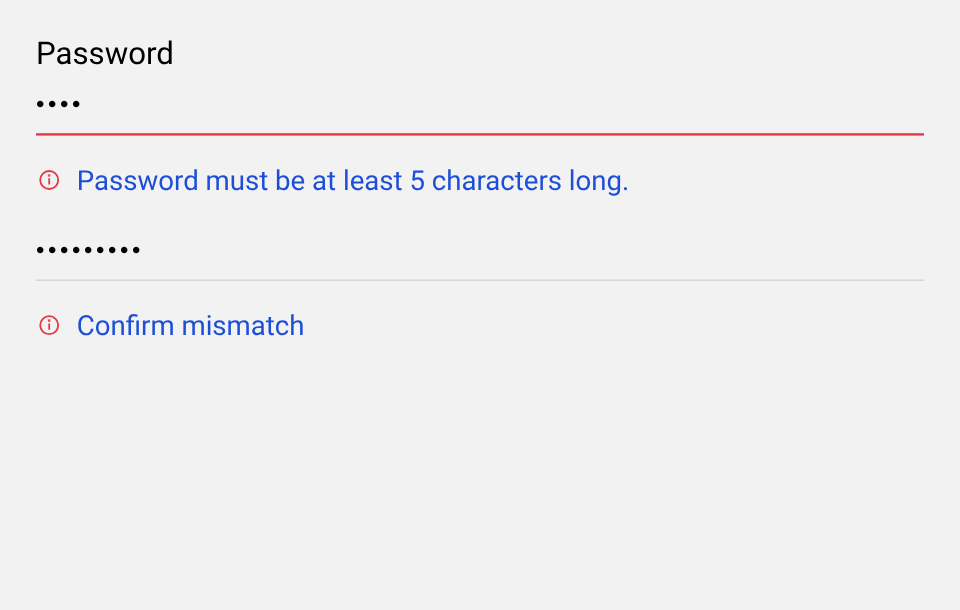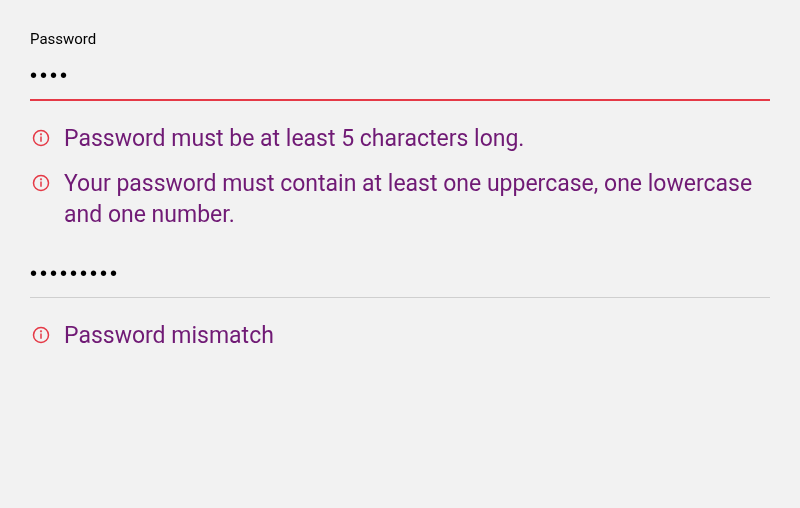--- a/index.html
+++ b/index.html
@@ -11,21 +11,21 @@
       font-family: -apple-system, BlinkMacSystemFont, "Segoe UI", Roboto, Helvetica, Arial, sans-serif;
       background: #f2f2f2;
       width: 800px;
       height: 508px;
       padding: 30px 30px 20px 30px;
     }
     .field-group {
       margin-bottom: 32px;
     }
     .field-label {
-      font-size: 15px;
+      font-size: 26px;
       color: #000;
       font-weight: 400;
       margin-bottom: 16px;
       display: block;
     }
     .password-display {
       font-size: 20px;
       color: #000;
       letter-spacing: 3px;
       padding-bottom: 12px;
@@ -64,59 +64,49 @@
       color: #e53946;
     }
     .info-icon svg {
       display: block;
       width: 100%;
       height: 100%;
     }
     .error-text {
       font-size: 23px;
       line-height: 1.35;
-      color: #701a75;
+      color: #1d4ed8;
       font-weight: 400;
     }
   </style>
 </head>
 <body>
 
 <div class="field-group">
   <label class="field-label">Password</label>
   <div class="password-display">••••</div>
   <hr class="divider divider-error">
   <div class="error-row">
     <span class="info-icon">
       <svg viewBox="0 0 24 24" fill="none" stroke="currentColor" stroke-width="2">
         <circle cx="12" cy="12" r="10"></circle>
         <line x1="12" y1="10" x2="12" y2="17"></line>
         <circle cx="12" cy="7" r="0.5" fill="currentColor"></circle>
       </svg>
     </span>
     <span class="error-text">Password must be at least 5 characters long.</span>
   </div>
-  <div class="error-row">
-    <span class="info-icon">
-      <svg viewBox="0 0 24 24" fill="none" stroke="currentColor" stroke-width="2">
-        <circle cx="12" cy="12" r="10"></circle>
-        <line x1="12" y1="10" x2="12" y2="17"></line>
-        <circle cx="12" cy="7" r="0.5" fill="currentColor"></circle>
-      </svg>
-    </span>
-    <span class="error-text">Your password must contain at least one uppercase, one lowercase and one number.</span>
-  </div>
 </div>
 
 <div class="field-group">
   <div class="password-display">•••••••••</div>
   <hr class="divider divider-normal">
   <div class="error-row">
     <span class="info-icon">
       <svg viewBox="0 0 24 24" fill="none" stroke="currentColor" stroke-width="2">
         <circle cx="12" cy="12" r="10"></circle>
         <line x1="12" y1="10" x2="12" y2="17"></line>
         <circle cx="12" cy="7" r="0.5" fill="currentColor"></circle>
       </svg>
     </span>
-    <span class="error-text">Password mismatch</span>
+    <span class="error-text">Confirm mismatch</span>
   </div>
 </div>
 
 </body></html>

